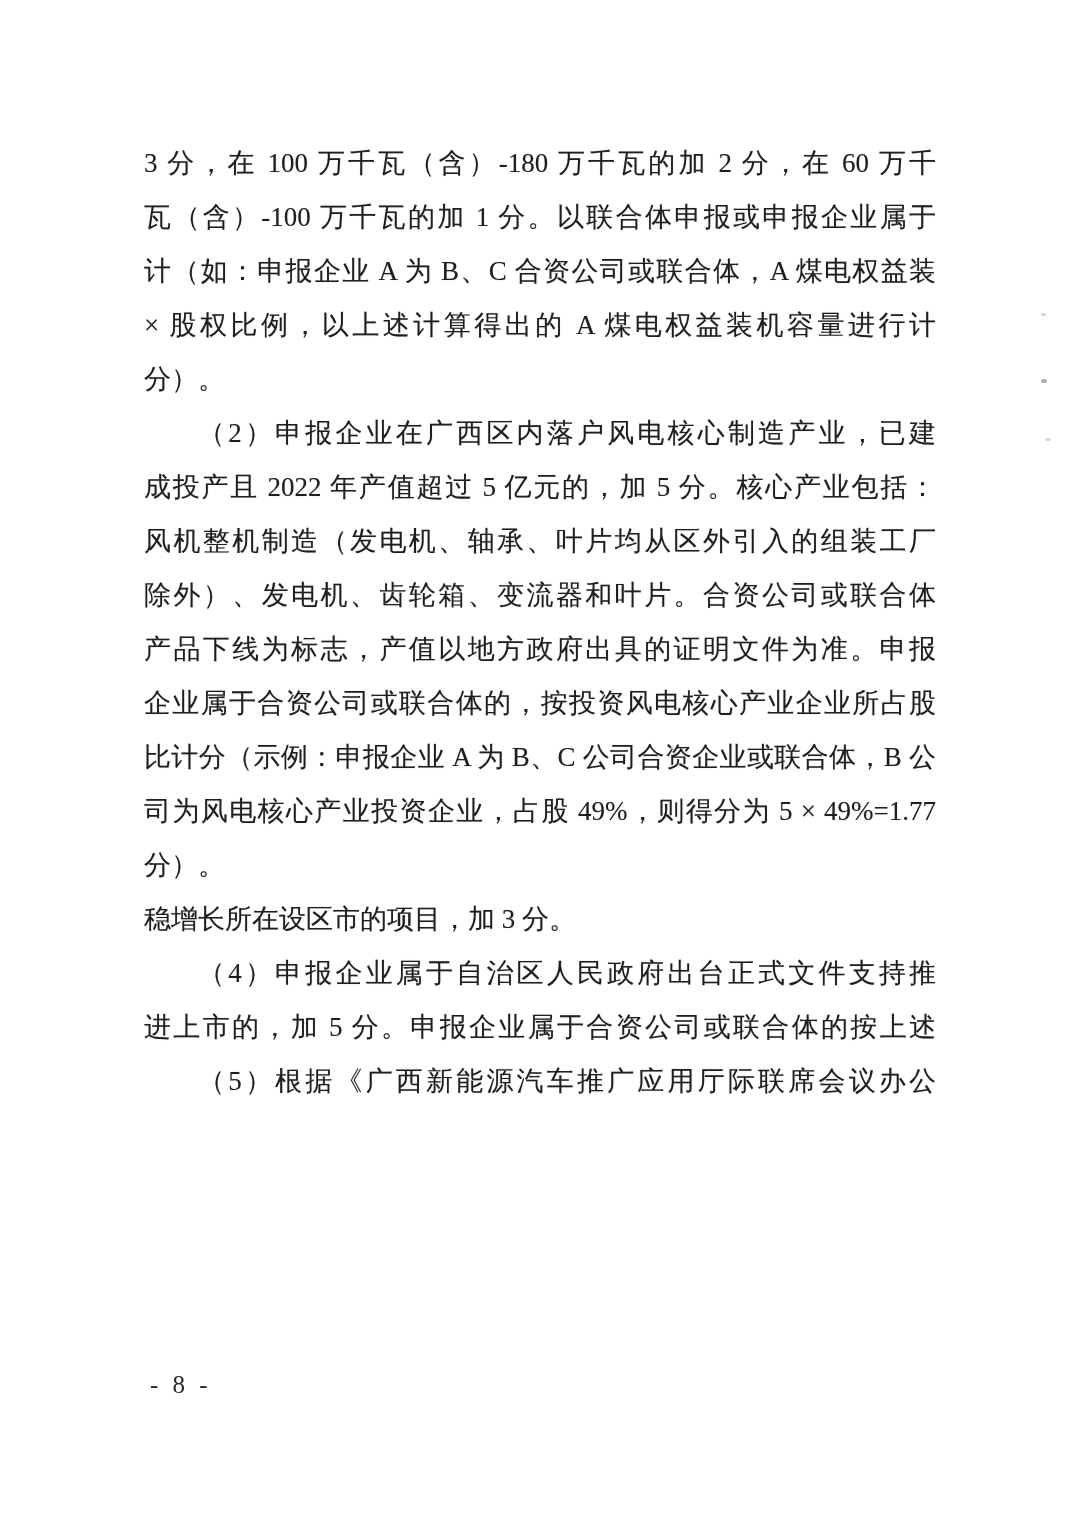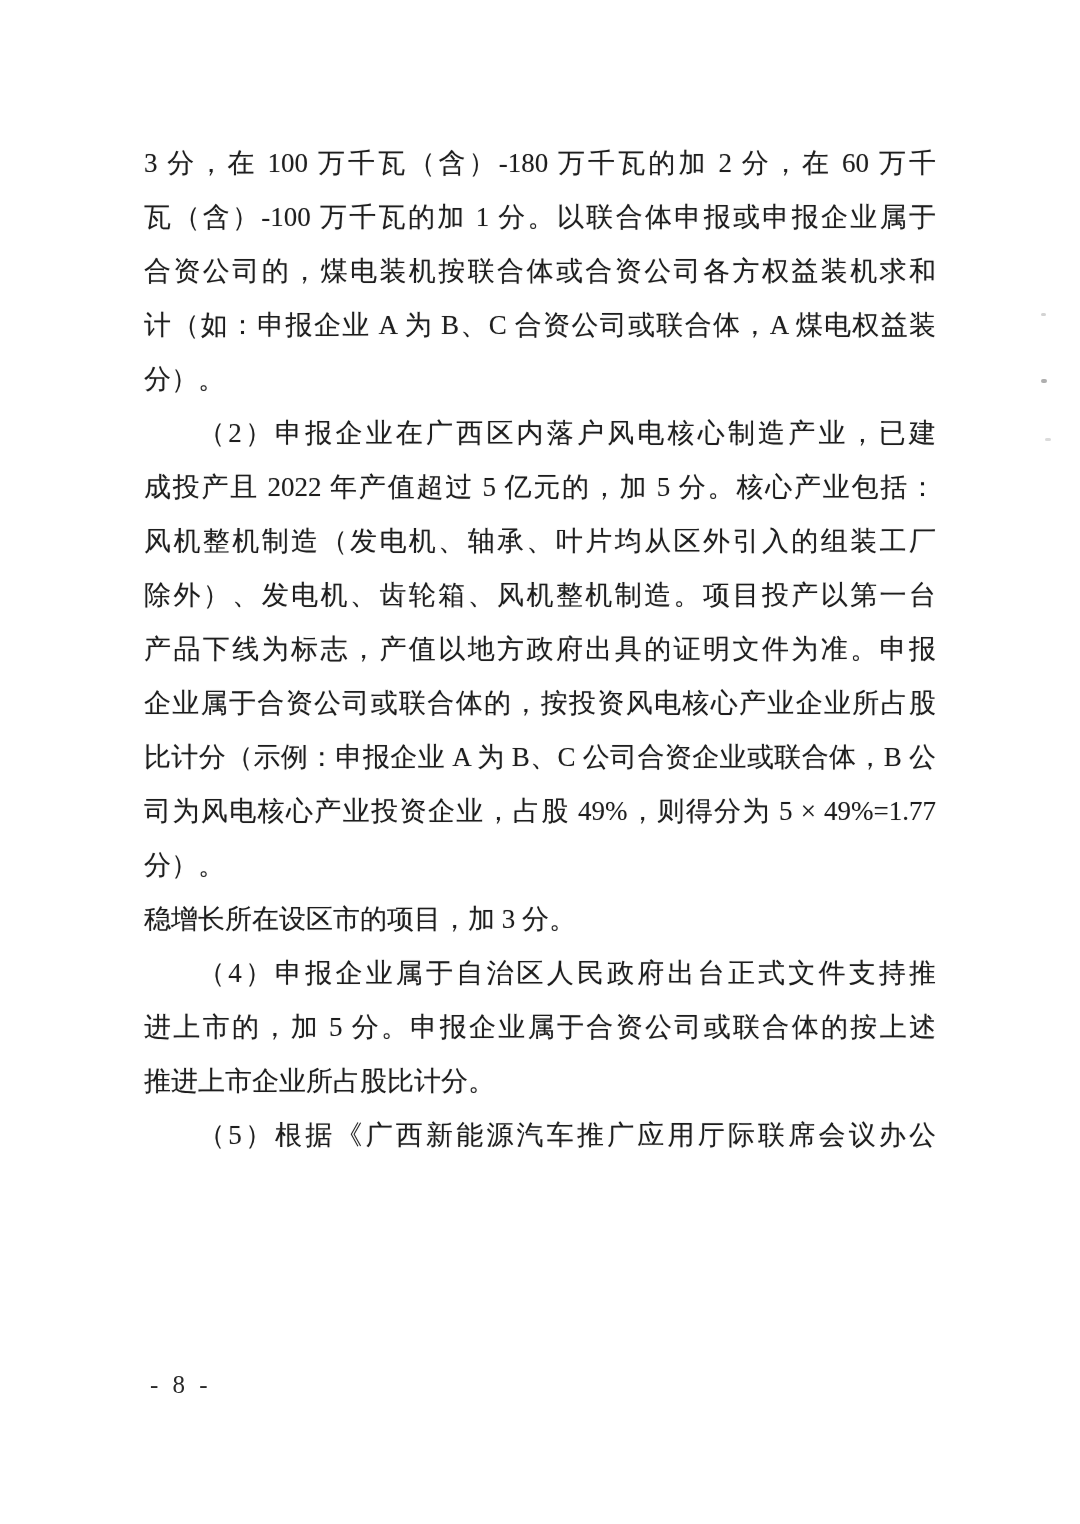--- a/index.html
+++ b/index.html
@@ -55,36 +55,35 @@
   .speck.s3 { left: 1045px; top: 438px; width: 6px; height: 3px; background: #b8b8b8; opacity: .5; }
 </style>
 </head>
 <body>
 
 <div class="page">
 
   <div class="text-block">
     <div class="line just">3 分，在 100 万千瓦（含）-180 万千瓦的加 2 分，在 60 万千</div>
     <div class="line just">瓦（含）-100 万千瓦的加 1 分。以联合体申报或申报企业属于</div>
-    <div class="line just">合资公司的，煤电装机按联合体或合资公司各方权益装机求和</div>
     <div class="line just">计（如：申报企业 A 为 B、C 合资公司或联合体，A 煤电权益装</div>
+    <div class="line just">× 股权比例，以上述计算得出的 A 煤电权益装机容量进行计</div>
     <div class="line">分）。</div>
     <div class="line just indent">（2）申报企业在广西区内落户风电核心制造产业，已建</div>
     <div class="line just">成投产且 2022 年产值超过 5 亿元的，加 5 分。核心产业包括：</div>
     <div class="line just">风机整机制造（发电机、轴承、叶片均从区外引入的组装工厂</div>
-    <div class="line just">除外）、发电机、齿轮箱、风机整机制造。项目投产以第一台</div>
+    <div class="line just">除外）、发电机、齿轮箱、变流器和叶片。合资公司或联合体</div>
     <div class="line just">产品下线为标志，产值以地方政府出具的证明文件为准。申报</div>
     <div class="line just">企业属于合资公司或联合体的，按投资风电核心产业企业所占股</div>
     <div class="line just">比计分（示例：申报企业 A 为 B、C 公司合资企业或联合体，B 公</div>
     <div class="line just">司为风电核心产业投资企业，占股 49%，则得分为 5 × 49%=1.77</div>
     <div class="line">分）。</div>
     <div class="line">稳增长所在设区市的项目，加 3 分。</div>
     <div class="line just indent">（4）申报企业属于自治区人民政府出台正式文件支持推</div>
     <div class="line just">进上市的，加 5 分。申报企业属于合资公司或联合体的按上述</div>
-    <div class="line">推进上市企业所占股比计分。</div>
     <div class="line just indent">（5）根据《广西新能源汽车推广应用厅际联席会议办公</div>
   </div>
 
   <div class="page-number">- 8 -</div>
 
   <div class="speck s1"></div>
   <div class="speck s2"></div>
   <div class="speck s3"></div>
 
 </div>

